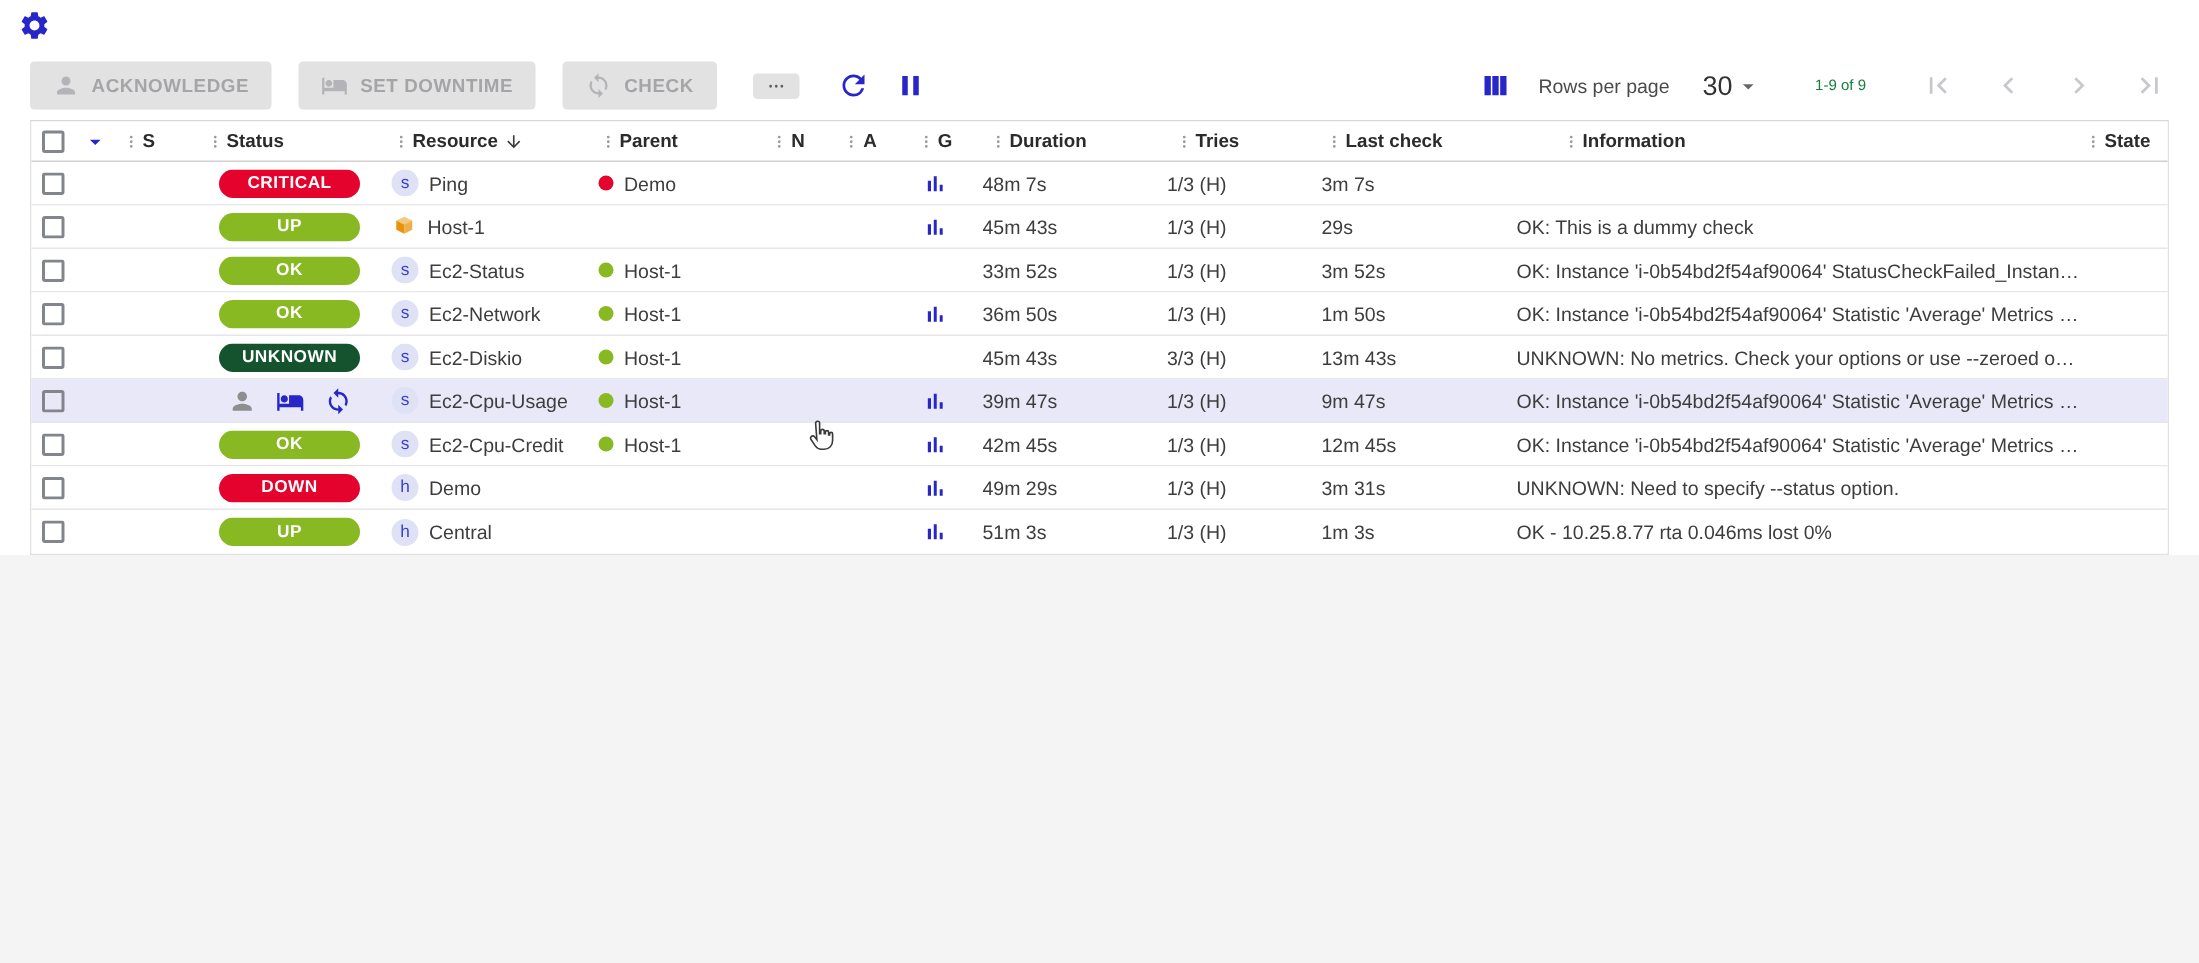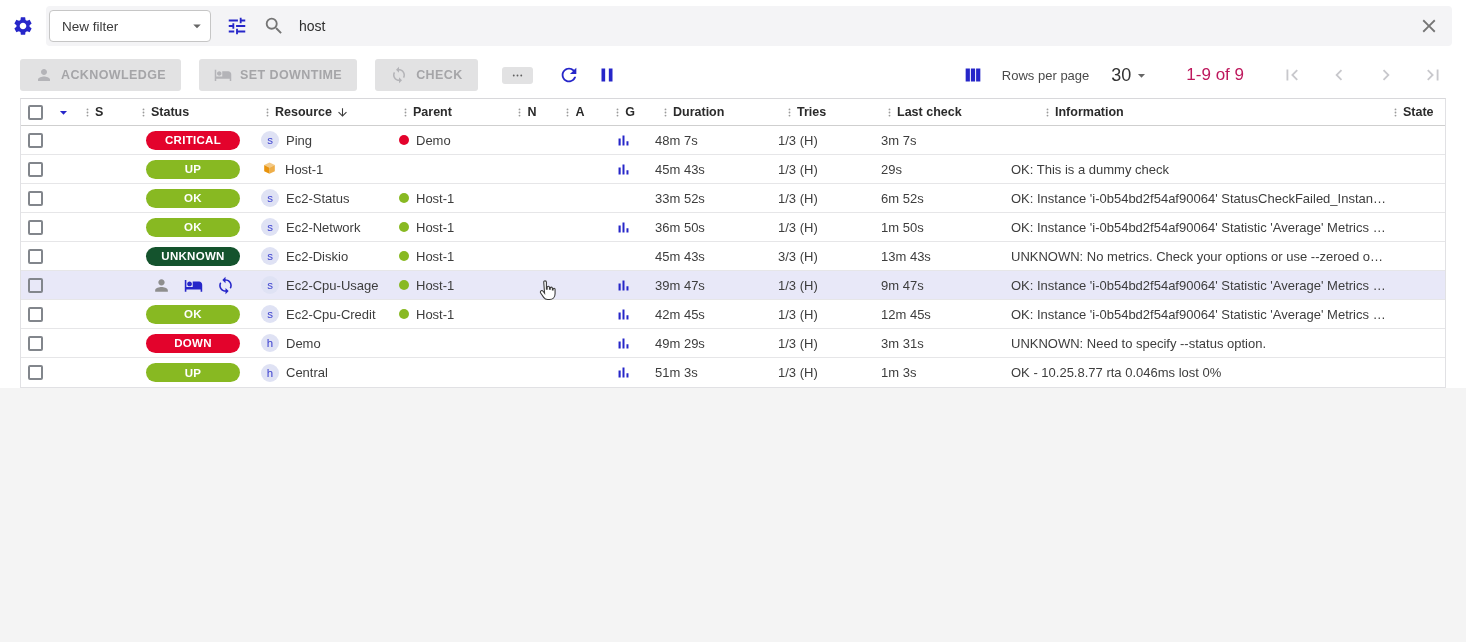--- a/index.html
+++ b/index.html
@@ -46,21 +46,21 @@
   .more-btn { display:inline-flex; align-items:center; justify-content:center; background:#e2e2e3;
     border:none; border-radius:3px; height:17px; width:31px; margin-left:6px; color:#606060; padding:0; cursor:pointer; }
   .more-btn svg { width:15px; height:15px; }
   .tb-icon { margin-left:25px; }
   .tb-icon2 { margin-left:16px; }
   .toolbar-right { margin-left:auto; display:flex; align-items:center; }
   .rpp-label { font-size:13px; color:#4a4a4a; margin-left:18px; }
   .rpp-select { display:inline-flex; align-items:center; gap:2px; font-size:18px; color:#333;
     margin:0 36px 0 22px; cursor:pointer; }
   .rpp-select svg { width:17px; height:17px; color:#666; }
-  .range { font-size:17px; color:#be185d; margin-right:12px; }
+  .range { font-size:10px; color:#15803d; margin-right:12px; }
   .pgbtn { display:inline-flex; color:#c8c8cc; margin-left:25px; cursor:default; }
   .pgbtn svg { width:22px; height:22px; }
 
   
   .table { margin:0 20px; border:1px solid #e1e1e4; border-top:1px solid #d8d8db; background:#fff; }
   .grid { display:grid;
     grid-template-columns:34px 26px 56px 112px 142px 110px 48px 48px 52px 120px 106px 124px minmax(0,1fr) 56px;
     align-items:center; }
   .thead { height:27px; border-bottom:1px solid #cfcfcf; background:#fff; }
   .th { display:flex; align-items:center; font-size:12.5px; font-weight:700; color:#2b2b2b; gap:1px; cursor:pointer; }
@@ -108,48 +108,20 @@
 
 
   <div class="content">
 
     <div class="filter-row">
       <span class="ibtn accent">
           <svg viewBox="0 0 24 24">
             <path fill="currentColor" d="M19.14 12.94c.04-.3.06-.61.06-.94 0-.32-.02-.64-.07-.94l2.03-1.58c.18-.14.23-.41.12-.61l-1.92-3.32c-.12-.22-.37-.29-.59-.22l-2.39.96c-.5-.38-1.03-.7-1.62-.94l-.36-2.54c-.04-.24-.24-.41-.48-.41h-3.84c-.24 0-.43.17-.47.41l-.36 2.54c-.59.24-1.13.57-1.62.94l-2.39-.96c-.22-.08-.47 0-.59.22L2.74 8.87c-.12.21-.08.47.12.61l2.03 1.58c-.05.3-.09.63-.09.94s.02.64.07.94l-2.03 1.58c-.18.14-.23.41-.12.61l1.92 3.32c.12.22.37.29.59.22l2.39-.96c.5.38 1.03.7 1.62.94l.36 2.54c.05.24.24.41.48.41h3.84c.24 0 .44-.17.47-.41l.36-2.54c.59-.24 1.13-.56 1.62-.94l2.39.96c.22.08.47 0 .59-.22l1.92-3.32c.12-.22.07-.47-.12-.61l-2.01-1.58zM12 15.6c-1.98 0-3.6-1.62-3.6-3.6s1.62-3.6 3.6-3.6 3.6 1.62 3.6 3.6-1.62 3.6-3.6 3.6z"></path>
           </svg>
         </span>
-      <div class="filter-shell">
-        <div class="filter-select">
-          <span>New filter</span>
-          <span class="caret">
-              <svg viewBox="0 0 24 24">
-                <path fill="currentColor" d="M7 10l5 5 5-5z"></path>
-              </svg>
-            </span>
-        </div>
-        <span class="ibtn accent">
-            <svg viewBox="0 0 24 24">
-              <path fill="currentColor" d="M3 17v2h6v-2H3zM3 5v2h10V5H3zm10 16v-2h8v-2h-8v-2h-2v6h2zM7 9v2H3v2h4v2h2V9H7zm14 4v-2H11v2h10zm-6-4h2V7h4V5h-4V3h-2v6z"></path>
-            </svg>
-          </span>
-        <div class="search-box">
-          <span class="ibtn grayic">
-              <svg viewBox="0 0 24 24">
-                <path fill="currentColor" d="M15.5 14h-.79l-.28-.27A6.47 6.47 0 0 0 16 9.5 6.5 6.5 0 1 0 9.5 16c1.61 0 3.09-.59 4.23-1.57l.27.28v.79l5 4.99L20.49 19l-4.99-5zm-6 0C7.01 14 5 11.99 5 9.5S7.01 5 9.5 5 14 7.01 14 9.5 11.99 14 9.5 14z"></path>
-              </svg>
-            </span>
-          <span class="search-value">host</span>
-        </div>
-        <span class="ibtn grayic">
-            <svg viewBox="0 0 24 24">
-              <path fill="currentColor" d="M19 6.41 17.59 5 12 10.59 6.41 5 5 6.41 10.59 12 5 17.59 6.41 19 12 13.41 17.59 19 19 17.59 13.41 12z"></path>
-            </svg>
-          </span>
-      </div>
     </div>
 
     <div class="toolbar">
       <button class="action-btn">
         <span>
             <svg viewBox="0 0 24 24">
               <path fill="currentColor" d="M12 12c2.21 0 4-1.79 4-4s-1.79-4-4-4-4 1.79-4 4 1.79 4 4 4zm0 2c-2.67 0-8 1.34-8 4v2h16v-2c0-2.66-5.33-4-8-4z"></path>
             </svg>
           </span>
         <span>ACKNOWLEDGE</span>
@@ -423,21 +395,21 @@
             </div>
             <div class="td c-par">
               <span class="dot" style="background:#88b922"></span>
               <span>Host-1</span>
             </div>
             <div class="td"></div>
             <div class="td"></div>
             <div class="td c-g"></div>
             <div class="td c-num"><span>33m 52s</span></div>
             <div class="td c-num" style="padding-left:9px"><span>1/3 (H)</span></div>
-            <div class="td c-num"><span>6m 52s</span></div>
+            <div class="td c-num"><span>3m 52s</span></div>
             <div class="td c-info"><span>OK: Instance 'i-0b54bd2f54af90064' StatusCheckFailed_Instanc...</span></div>
             <div class="td"></div>
           </div>
           <div class="row grid">
             <div class="td c-check">
               <span class="cb"></span>
             </div>
             <div class="td"></div>
             <div class="td"></div>
             <div class="td c-status">

